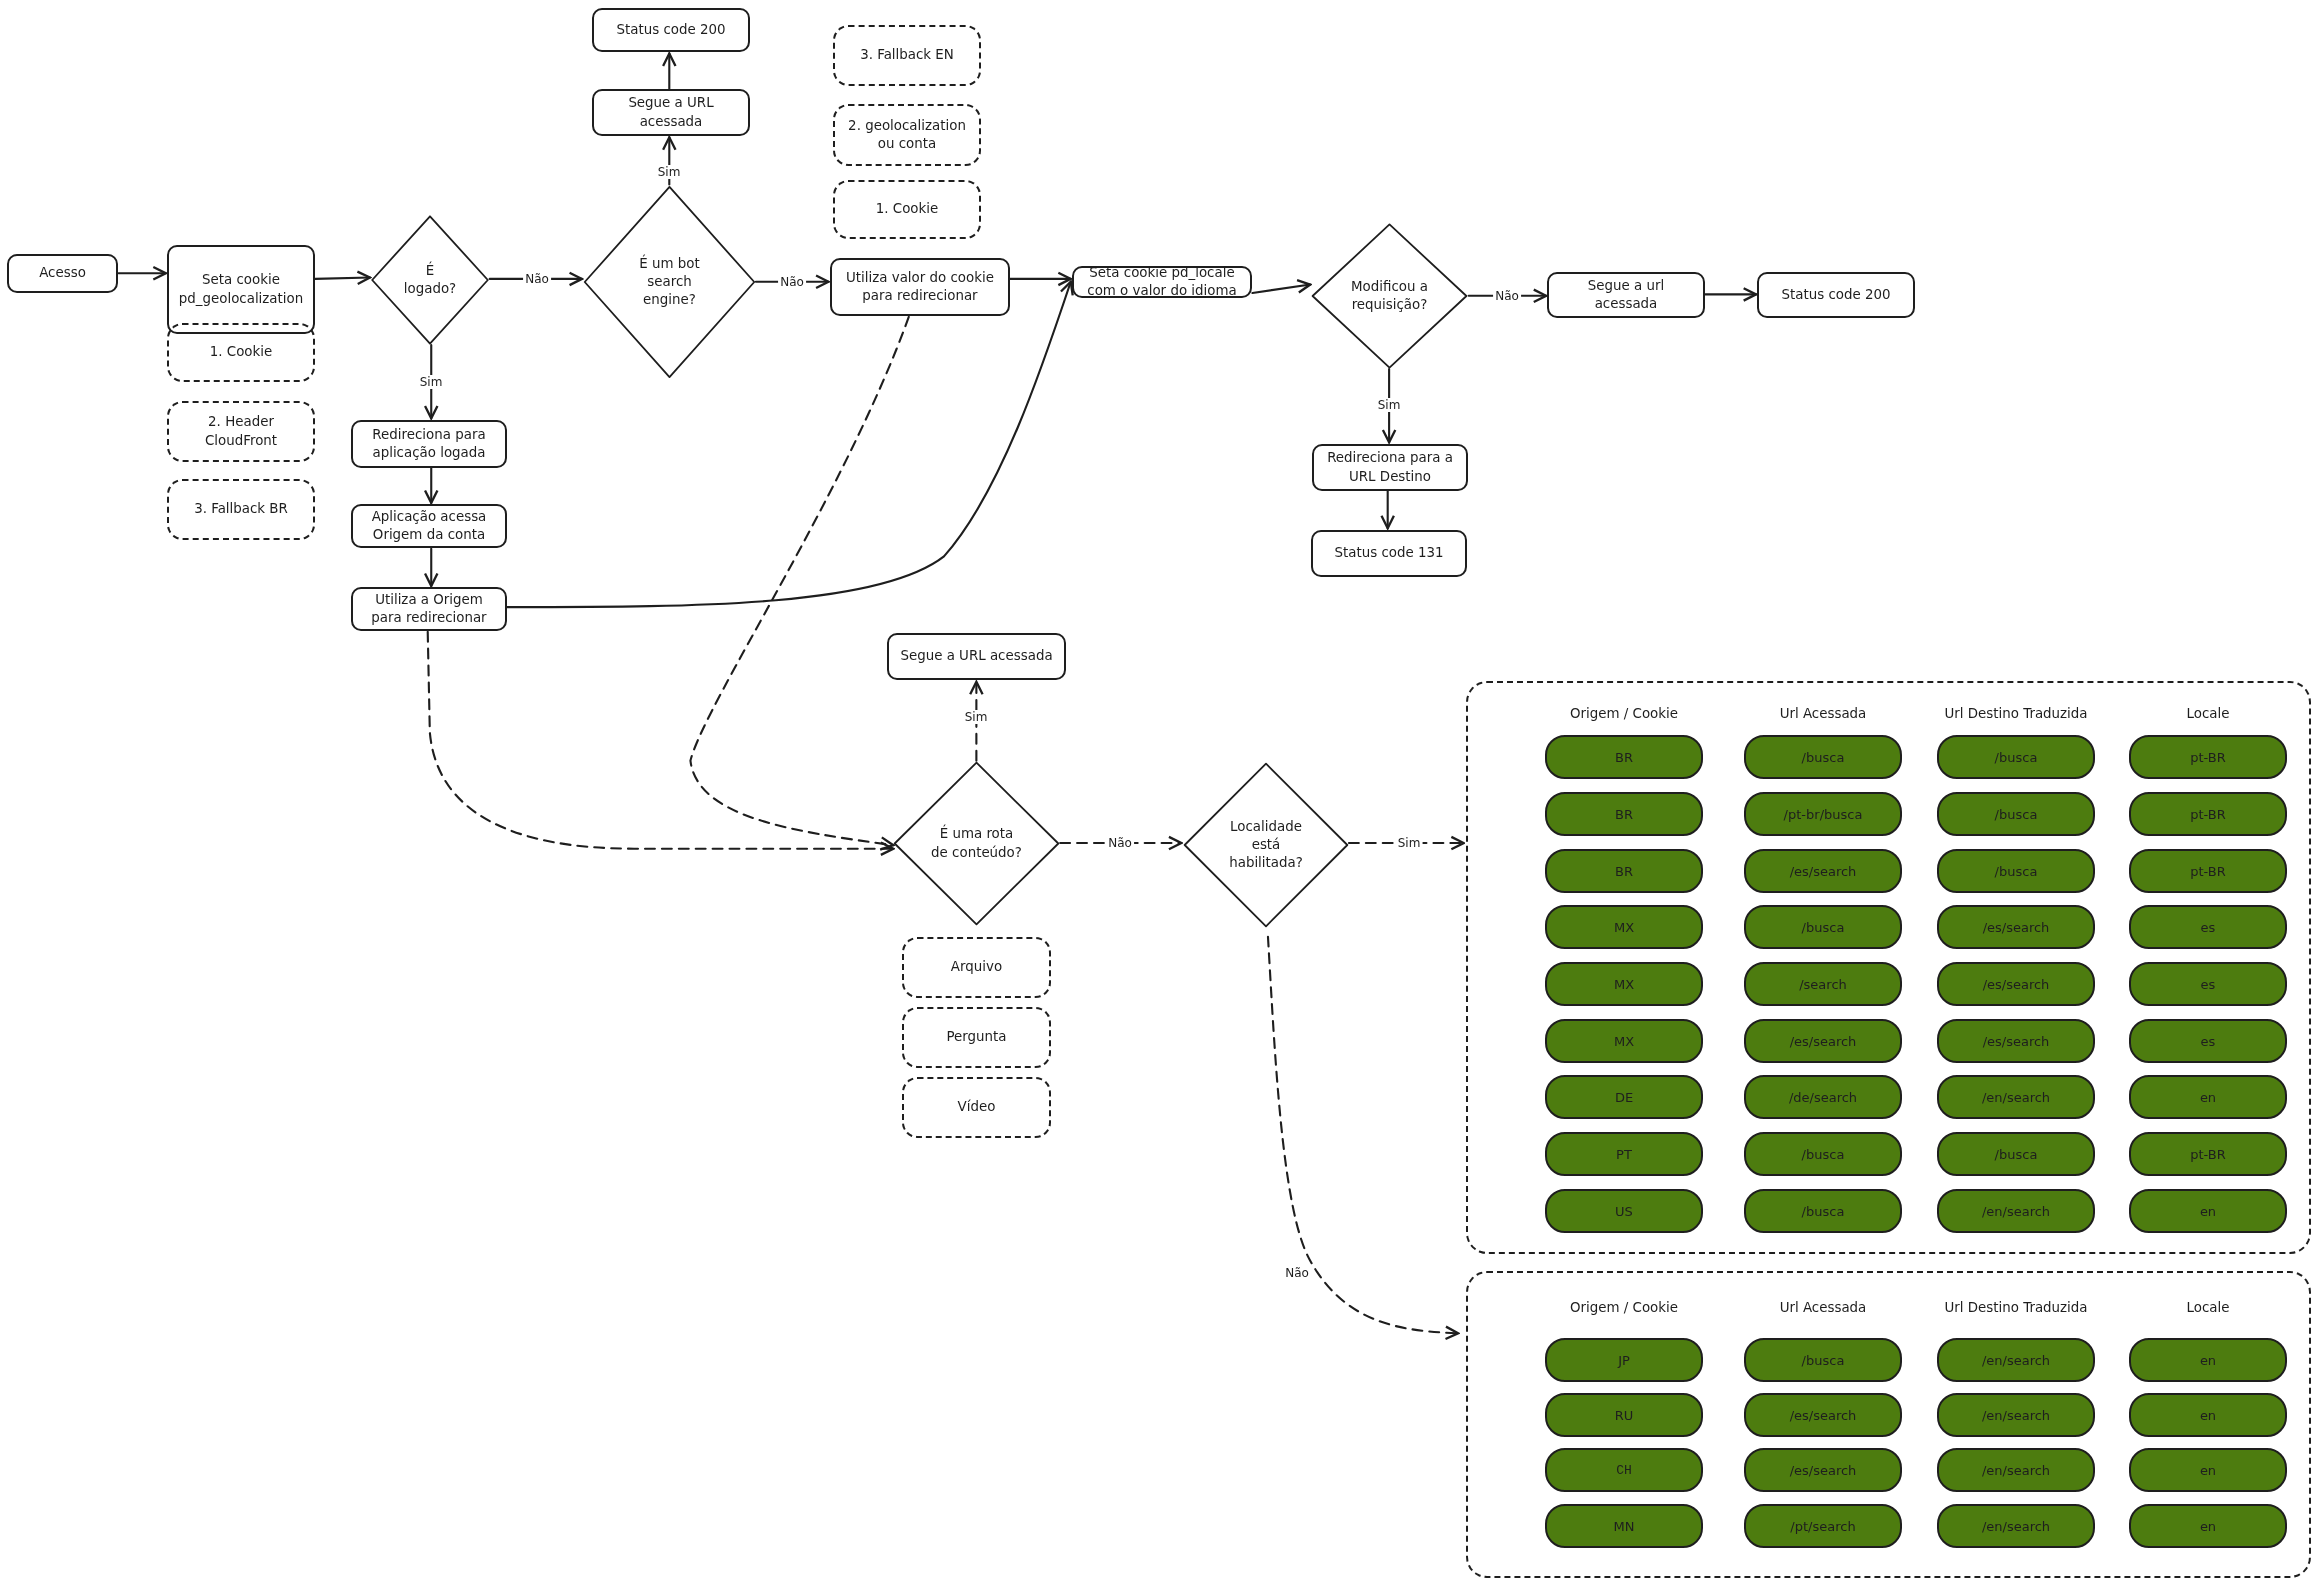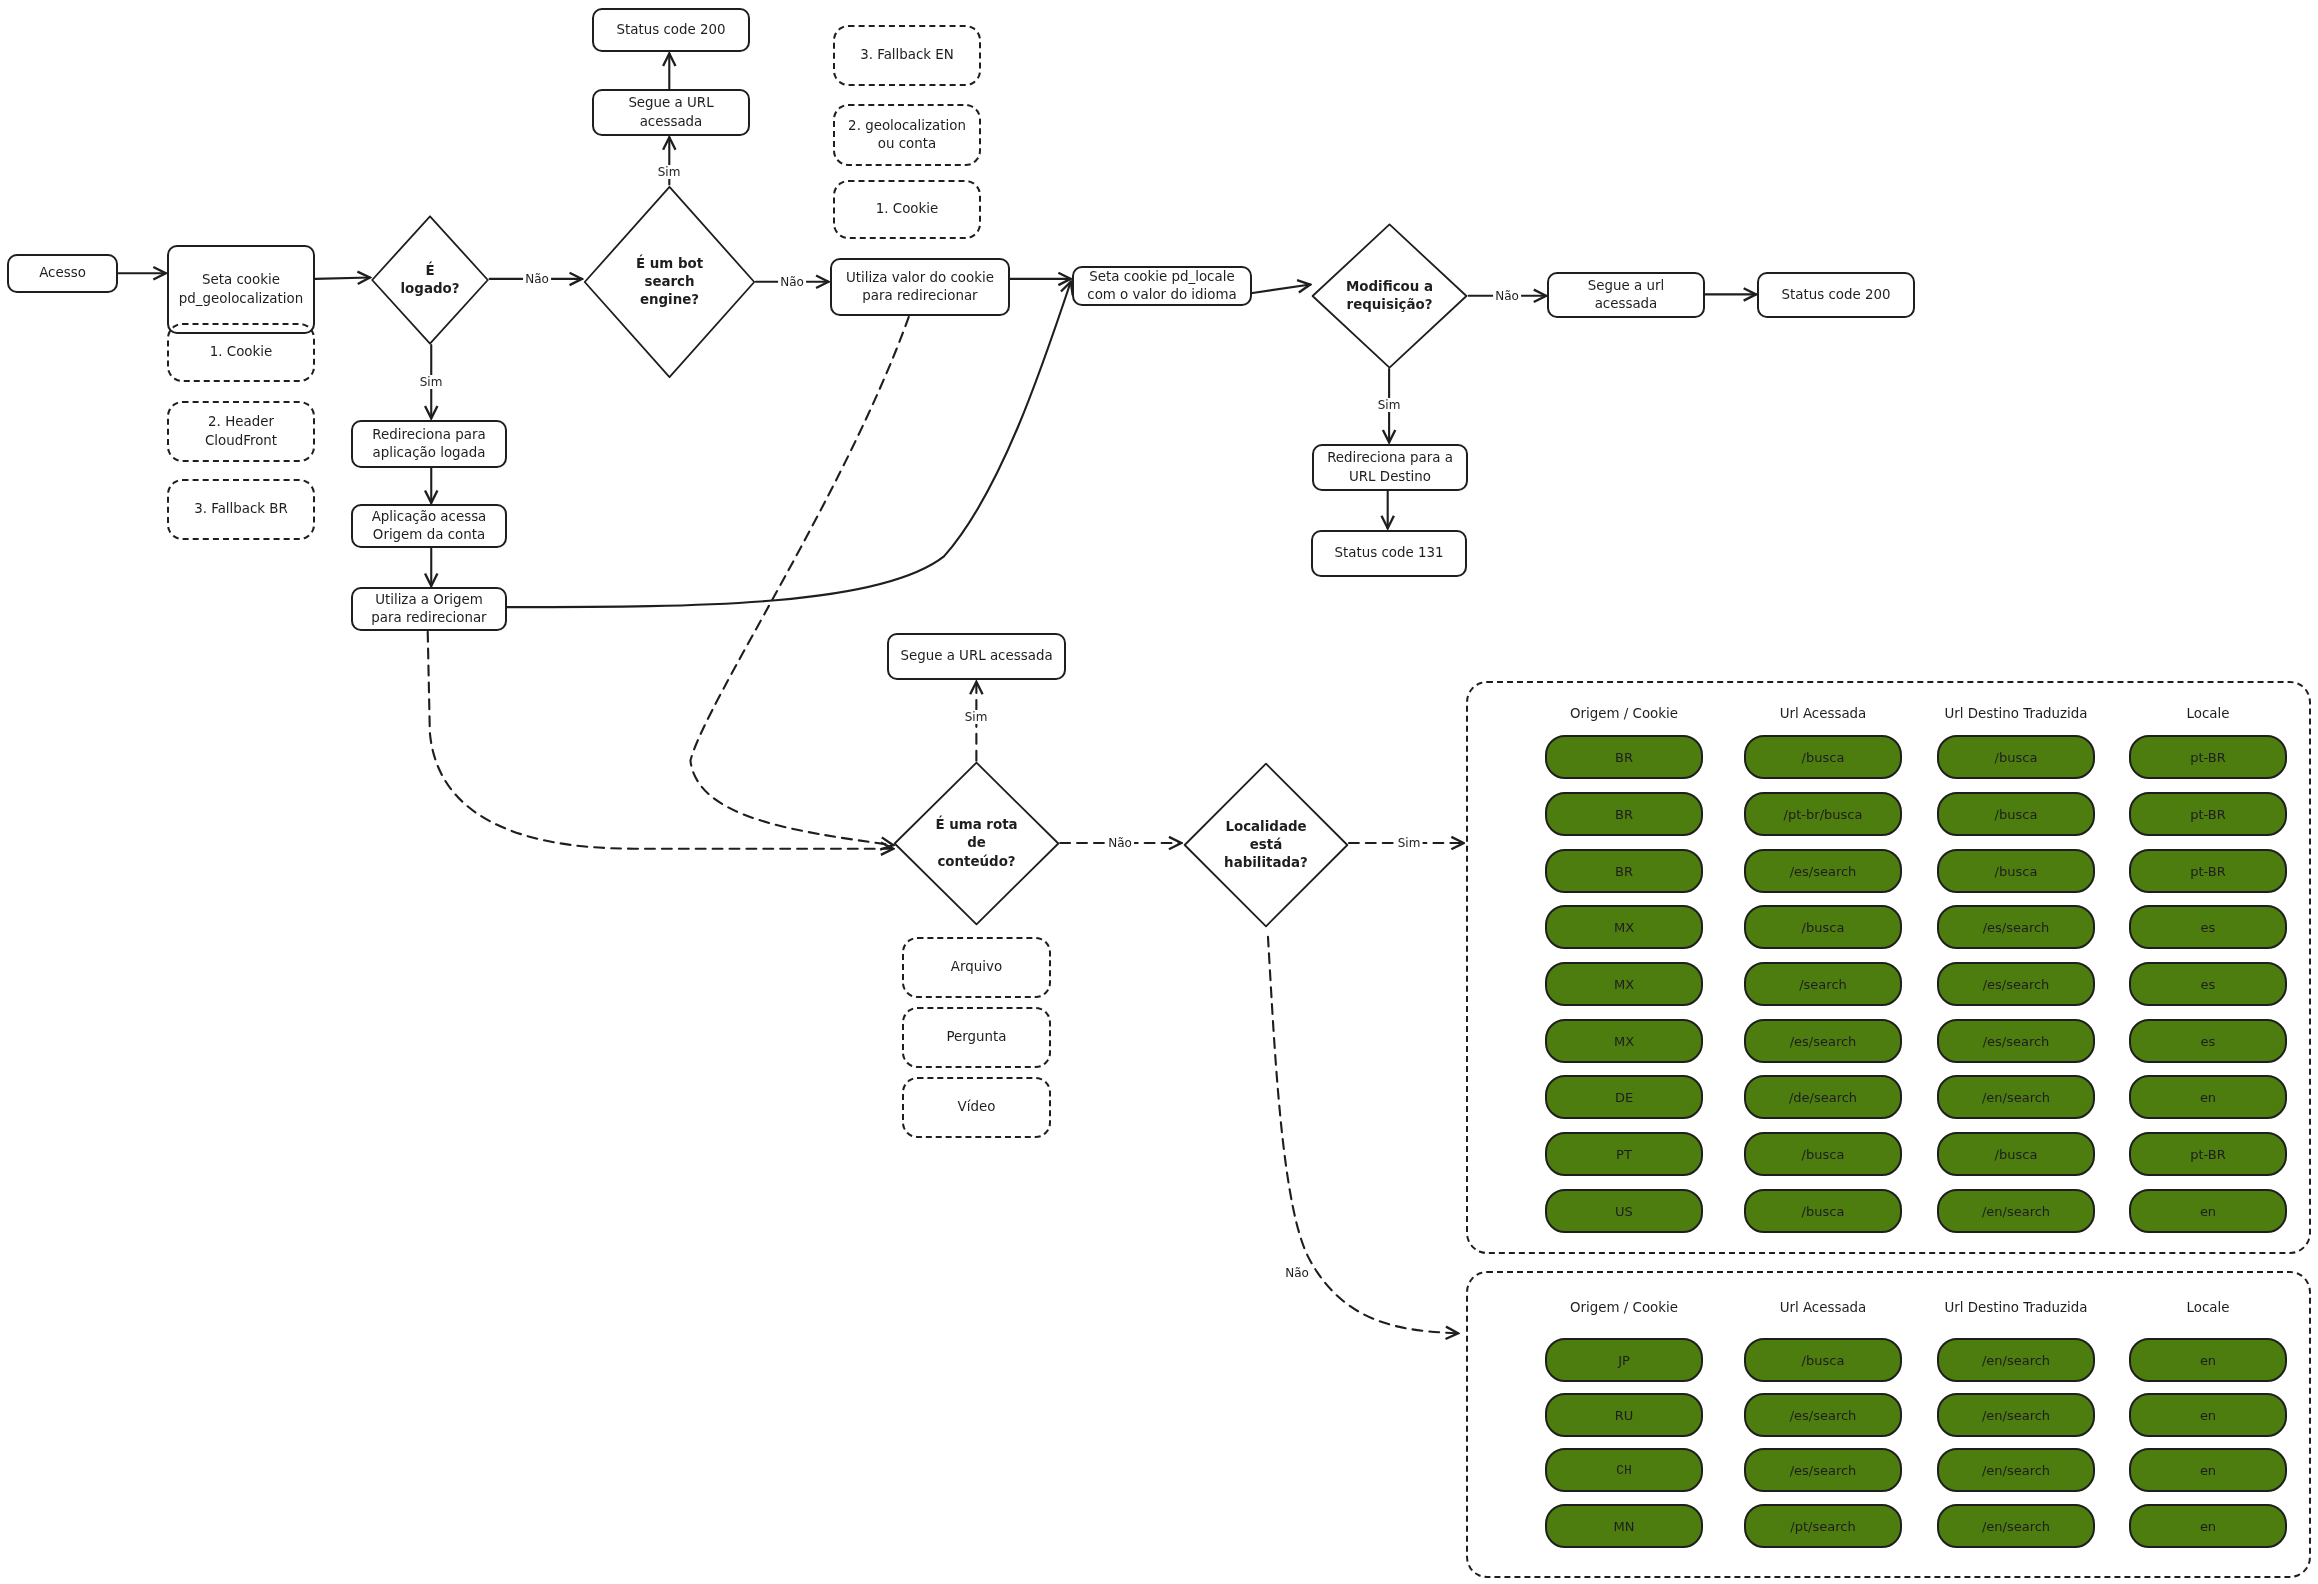--- a/index.html
+++ b/index.html
@@ -3,21 +3,21 @@
 <meta charset="utf-8">
 <style>
   html, body { margin: 0; padding: 0; background: #ffffff; }
   body { width: 2319px; height: 1584px; position: relative; overflow: hidden;
          font-family: "DejaVu Sans", sans-serif; color: #1e1e1e; }
   #edges { position: absolute; left: 0; top: 0; width: 2319px; height: 1584px; pointer-events: none; }
   .node { position: absolute; box-sizing: border-box; display: flex; align-items: center; justify-content: center;
           text-align: center; font-size: 13.4px; line-height: 1.35; padding: 2.8px 5.6px; background: #fff; }
   .box { border: 2.1px solid #1e1e1e; border-radius: 10px; }
   .dashed { border: 2.1px dashed #1e1e1e; border-radius: 15.5px; background: transparent; }
-  .diamond { background: transparent; font-weight: bold; }
+  .diamond { background: transparent; }
   .diamond svg { position: absolute; left: 0; top: 0; width: 100%; height: 100%; overflow: visible; }
   .diamond span { position: relative; z-index: 1; padding: 0 20%; }
   .edge-label { position: absolute; font-size: 12px; background: #fff; padding: 0 2.1px; transform: translate(-50%,-50%); white-space: nowrap; }
   .group { position: absolute; box-sizing: border-box; border: 2.1px dashed #1e1e1e; border-radius: 21px; }
   .tbl-header { position: absolute; font-size: 13.4px; text-align: center; transform: translateX(-50%); white-space: nowrap; }
   .cell { position: absolute; box-sizing: border-box; border: 2.1px solid #1e1e1e; border-radius: 20px; display: flex;
           align-items: center; justify-content: center; font-size: 13px; background: #4d7c0f; }
 </style>
 </head>
 <body>
@@ -111,21 +111,21 @@
 <div class="node dashed" style="left:833px;top:104px;width:148px;height:62px;">
   <span>2. geolocalization ou conta</span>
 </div>
 <div class="node dashed" style="left:833px;top:180px;width:148px;height:59px;">
   <span>1. Cookie</span>
 </div>
 
 <div class="node box" style="left:830px;top:258px;width:180px;height:58px;">
   <span>Utiliza valor do cookie para redirecionar</span>
 </div>
-<div class="node box" style="left:1072px;top:266px;width:180px;height:40px;">
+<div class="node box" style="left:1072px;top:266px;width:180px;height:32px;">
   <span>Seta cookie pd_locale com o valor do idioma</span>
 </div>
 
 <div class="node diamond" style="left:1311px;top:223px;width:157px;height:146px;">
   <svg viewBox="0 0 100 100" preserveAspectRatio="none">
       <path d="M50,1 L99,50 L50,99 L1,50 Z" fill="#fff" stroke="#1e1e1e" stroke-width="1.8" vector-effect="non-scaling-stroke" stroke-linejoin="round"></path>
     </svg>
   <span>Modificou a requisição?</span>
 </div>
 

